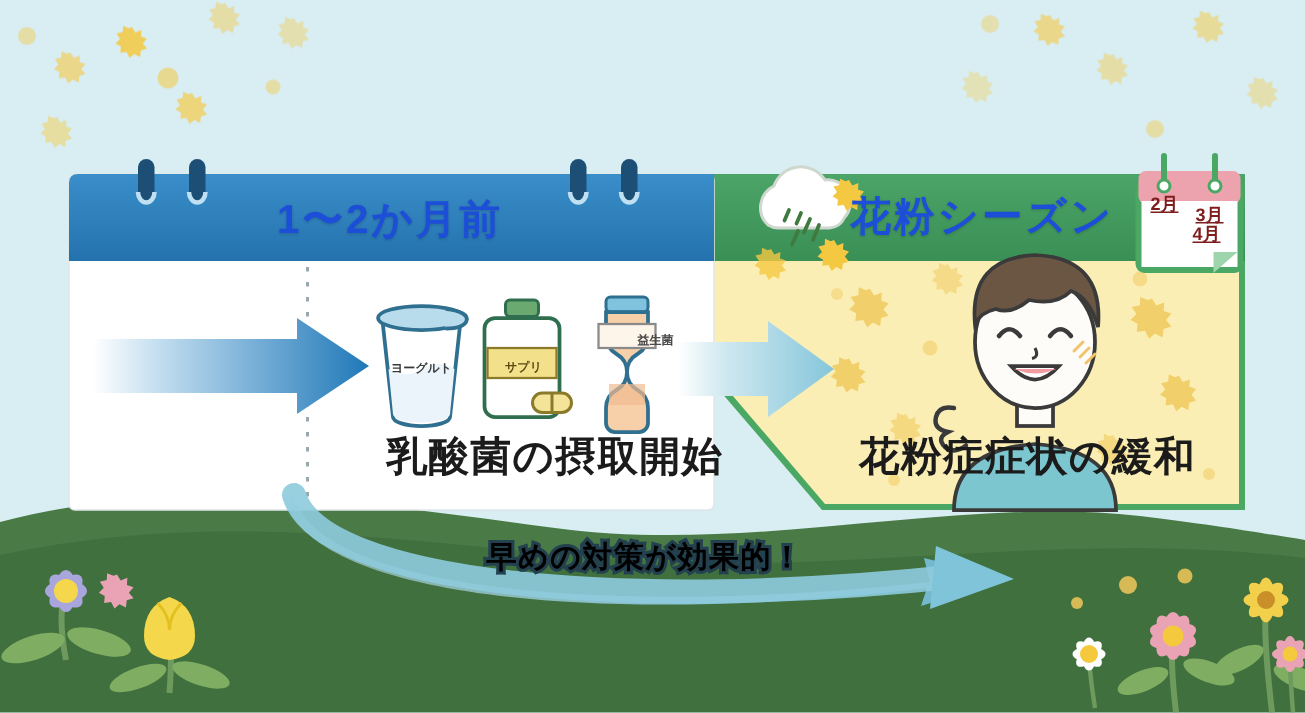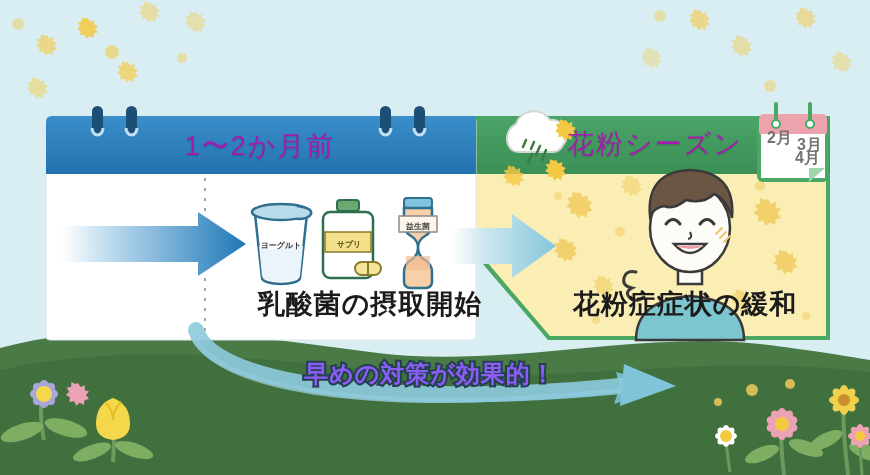--- a/index.html
+++ b/index.html
@@ -15,54 +15,54 @@
 
   
   .title {
     position:absolute; left:0; top:22px; width:870px;
     text-align:center;
     font-size:40px; font-weight:bold; color:#12537e;
     letter-spacing:2px;
     text-shadow:0 2px 0 rgba(255,255,255,.55);
   }
   .hdr-label {
-    position:absolute; color:#a21caf; font-weight:normal;
+    position:absolute; color:#1d4ed8; font-weight:bold;
     font-size:27px; letter-spacing:2px;
     text-shadow:0 1px 2px rgba(0,0,0,.18);
   }
   #hdr-left  { left:60px;  top:128px; width:400px; text-align:center; }
   #hdr-right { left:540px; top:126px; width:230px; text-align:center; }
 
   .cap {
     position:absolute; font-weight:bold; font-size:27px;
     color:#1b1b1b; letter-spacing:1px; text-align:center;
   }
   #cap-left  { left:210px; top:286px; width:320px; }
   #cap-right { left:540px; top:286px; width:290px; }
 
   .banner {
     position:absolute; left:255px; top:358px; width:350px;
-    text-align:center; font-size:24px; font-weight:bold;
-    color:#8b5cf6; letter-spacing:1px;
+    text-align:center; font-size:20px; font-weight:bold;
+    color:#000000; letter-spacing:1px;
     -webkit-text-stroke:4px #24414f;
     paint-order:stroke fill;
     text-shadow:0 0 1px #24414f;
     font-family:Liberation Serif, serif;
   }
 
   .pkg-label {
     position:absolute; font-size:8px; font-weight:bold;
     color:#3a3a3a; text-align:center; letter-spacing:0;
   }
   #lbl-yogurt { left:258px; top:240px; width:46px; }
   #lbl-suppl  { left:328px; top:239px; width:42px; color:#5a4a12; }
-  #lbl-drink  { left:398px; top:221px; width:40px; color:#4a4a4a; }
+  #lbl-drink  { left:417px; top:221px; width:40px; color:#4a4a4a; }
 
   .cal-month {
-    position:absolute; font-size:16px; font-weight:bold; color:#737373;
+    position:absolute; font-size:12px; font-weight:bold; color:#7f1d1d;text-decoration:underline;
   }
   #cal-m1 { left:767px; top:128px; }
   #cal-m2 { left:797px; top:120px;margin-top:15px; }
   #cal-m3 { left:767px; top:148px;margin-left:28px; }
 </style>
 </head>
 <body>
 
 <div id="stage">
 

